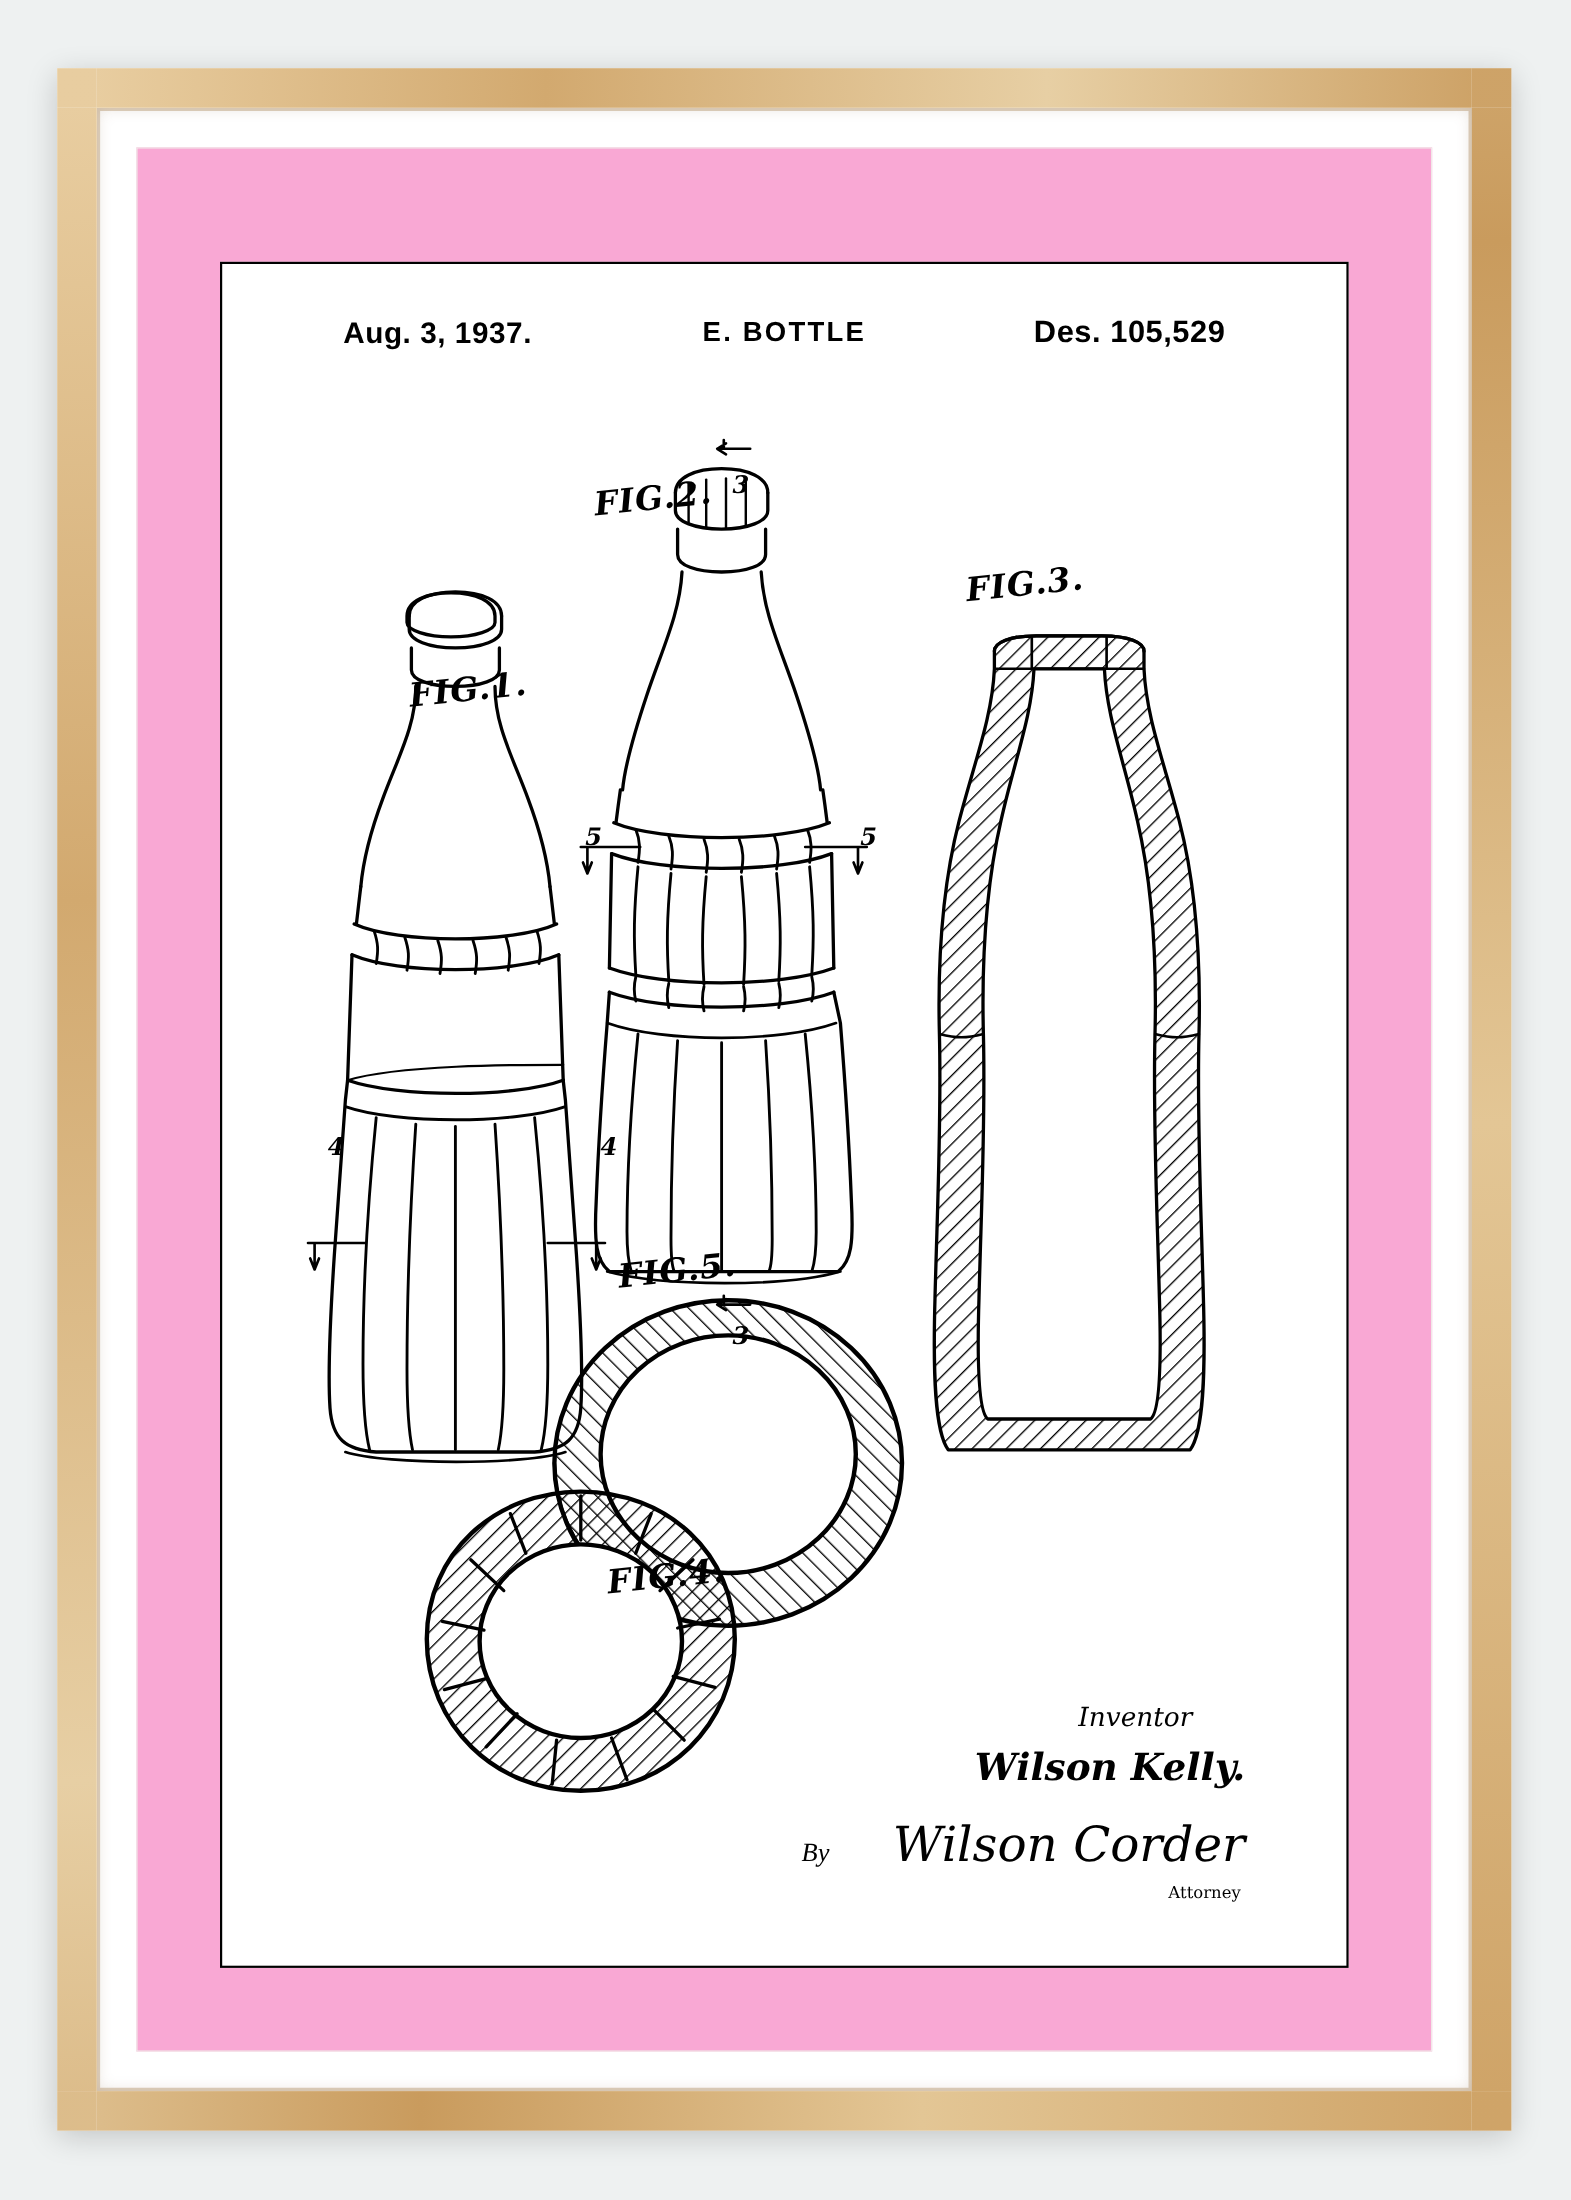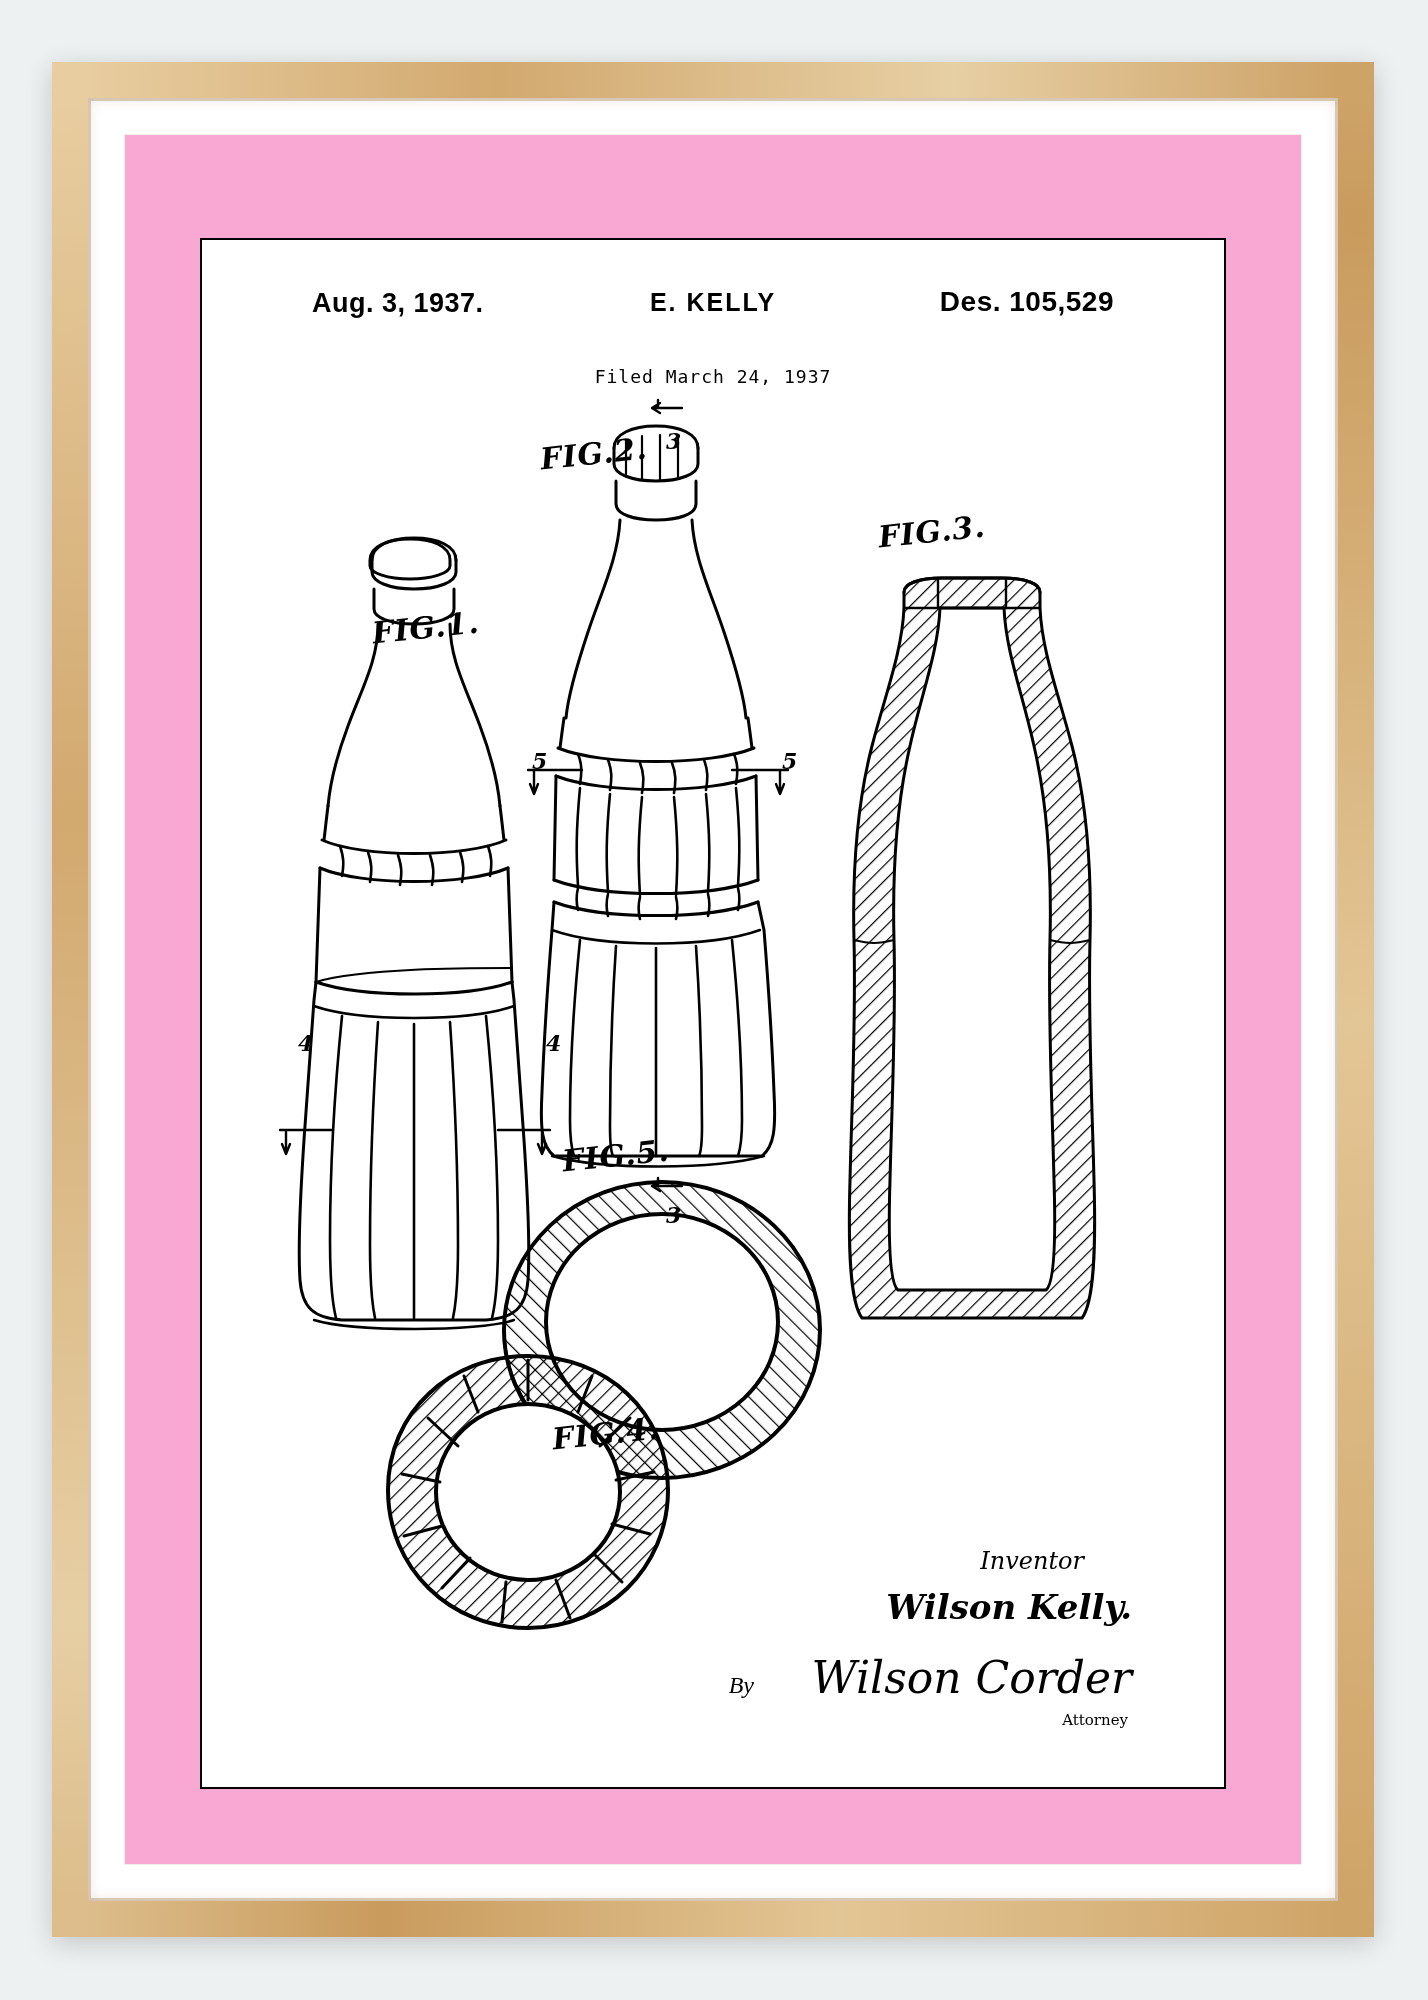--- a/index.html
+++ b/index.html
@@ -186,23 +186,22 @@
 </head>
 <body>
 
 <div id="poster-frame">
   <div id="frame-inner-bevel"></div>
 
   <div id="mat">
     <div id="sheet">
 
       <div class="hdr-date">Aug. 3, 1937.</div>
-      <div class="hdr-inventor">E. KELLY</div>
+      <div class="hdr-inventor">E. BOTTLE</div>
       <div class="hdr-patno">Des. 105,529</div>
-      <div class="hdr-filed">Filed March 24, 1937</div>
 
       <svg class="draw" width="1118" height="1555" viewBox="0 0 1118 1555">
         <defs>
           <pattern id="hatch" width="11" height="11" patternTransform="rotate(45)" patternUnits="userSpaceOnUse">
             <line x1="0" y1="0" x2="0" y2="11" stroke="#000" stroke-width="2.4"></line>
           </pattern>
           <pattern id="hatch2" width="12" height="12" patternTransform="rotate(-45)" patternUnits="userSpaceOnUse">
             <line x1="0" y1="0" x2="0" y2="12" stroke="#000" stroke-width="2.4"></line>
           </pattern>
         </defs>

